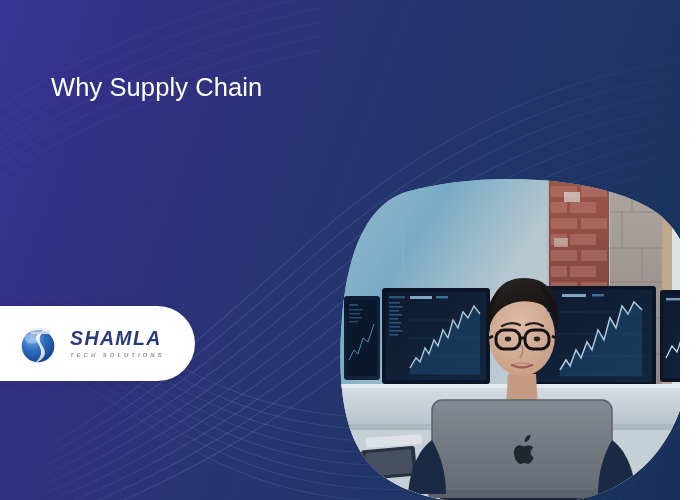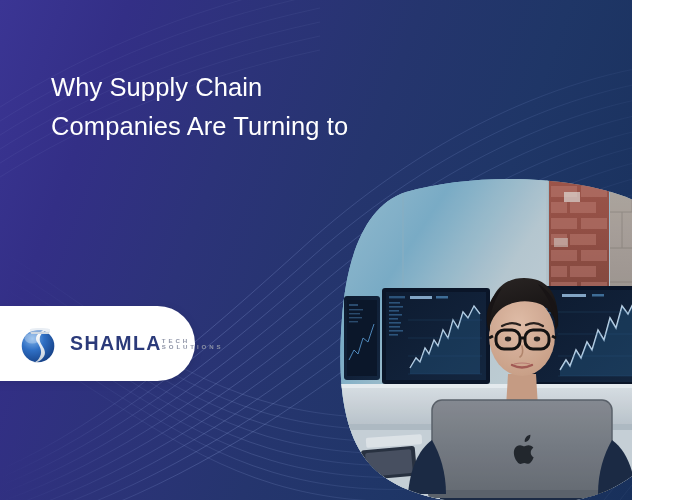--- a/index.html
+++ b/index.html
@@ -6,21 +6,21 @@
     margin: 0;
     padding: 0;
     background: #ffffff;
   }
   body {
     font-family: "Liberation Sans", sans-serif;
   }
 
   .banner {
     position: relative;
-    width: 632px;
+    width: 680px;
     height: 500px;
     overflow: hidden;
     background: linear-gradient(110deg, #3b3594 0%, #332f86 16%, #2c3379 34%, #25356e 52%, #1f3667 70%, #1b3360 86%, #18305b 100%);
   }
 
   
   .waves {
     position: absolute;
     inset: 0;
     pointer-events: none;
@@ -63,21 +63,21 @@
     align-items: center;
     box-shadow: 0 2px 10px rgba(0,0,0,.10);
   }
   .logo-inner {
     display: flex;
     align-items: center;
     margin-left: 40px;
     gap: 8px;
   }
   .logo-mark { width: 46px; height: 46px; flex: 0 0 46px; }
-  .logo-text { display: flex; flex-direction: row; justify-content: space-between; }
+  .logo-text { display: flex; flex-direction: column; justify-content: space-between; font-style: italic; }
   .logo-name {
     font-size: 19.5px;
     font-weight: 700;
     color: #2b3a7a;
     letter-spacing: 1.4px;
     line-height: 1;
   }
   .logo-sub {
     font-size: 6.1px;
     font-weight: 700;
@@ -174,21 +174,20 @@
         <path d="M700,346 L572,500"></path>
         <path d="M700,364 L588,500"></path>
         <path d="M700,382 L604,500"></path>
         <path d="M700,400 L620,500"></path>
       </g>
     </svg>
   </div>
 
   <div class="headline">
     <div class="line">Why Supply Chain</div>
-    <div class="line">Companies Are Turning to</div>
   </div>
 
   <div class="photo-blob">
     <svg class="scene" viewBox="0 0 364 322" xmlns="http://www.w3.org/2000/svg">
       <defs>
         <clipPath id="blob">
           <path d="M70,14 C140,-6 250,-4 310,28 C356,52 364,108 358,168
                    C352,230 330,280 284,306 C246,328 190,330 140,326
                    C92,322 48,310 26,276 C4,242 2,190 6,140
                    C10,86 26,28 70,14 Z"></path>

